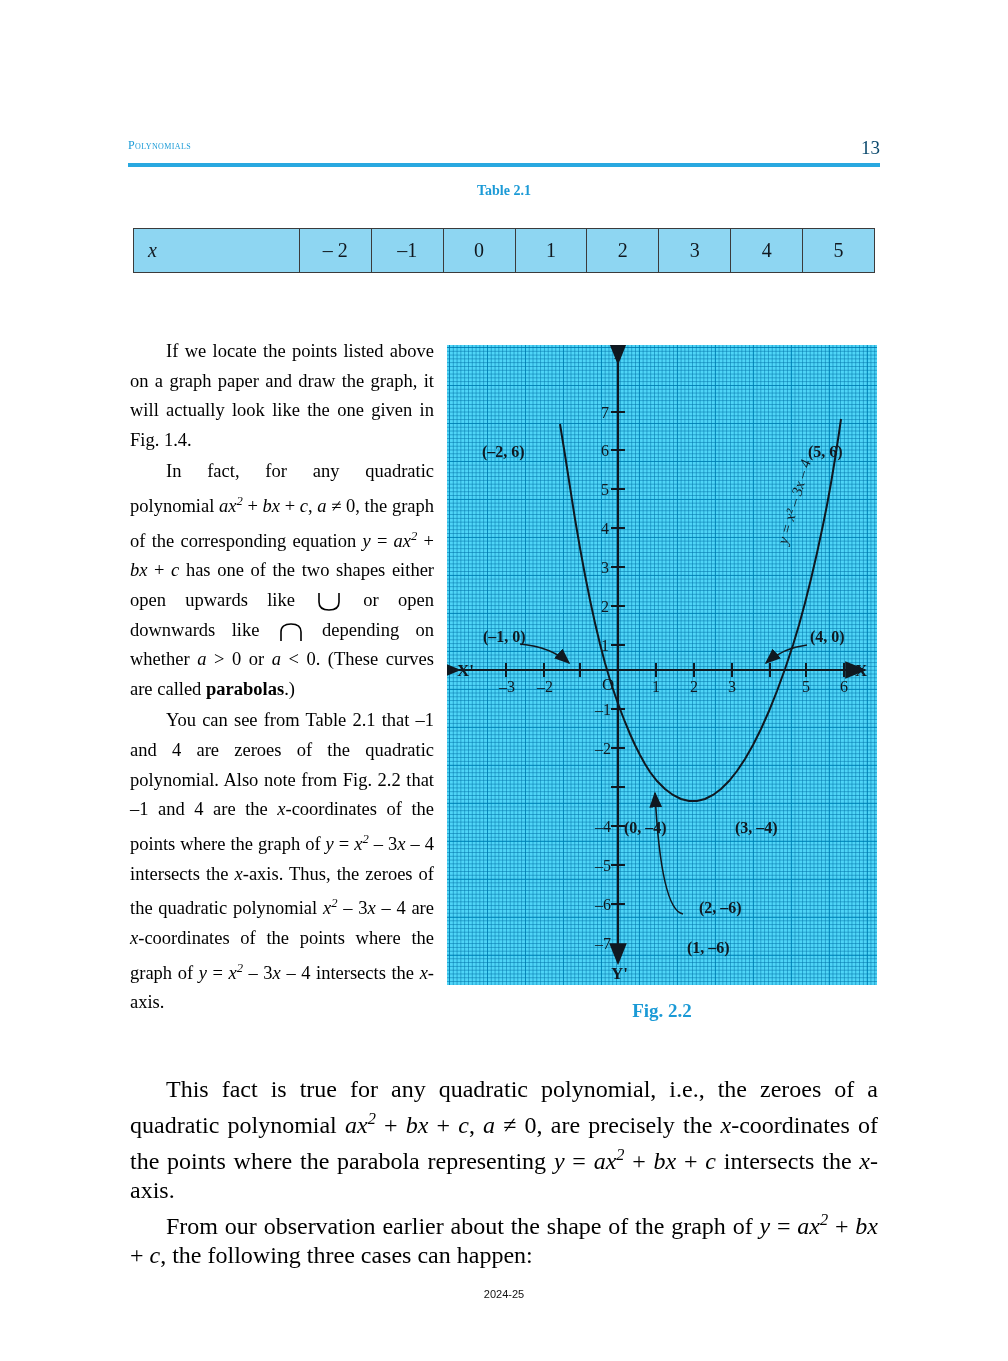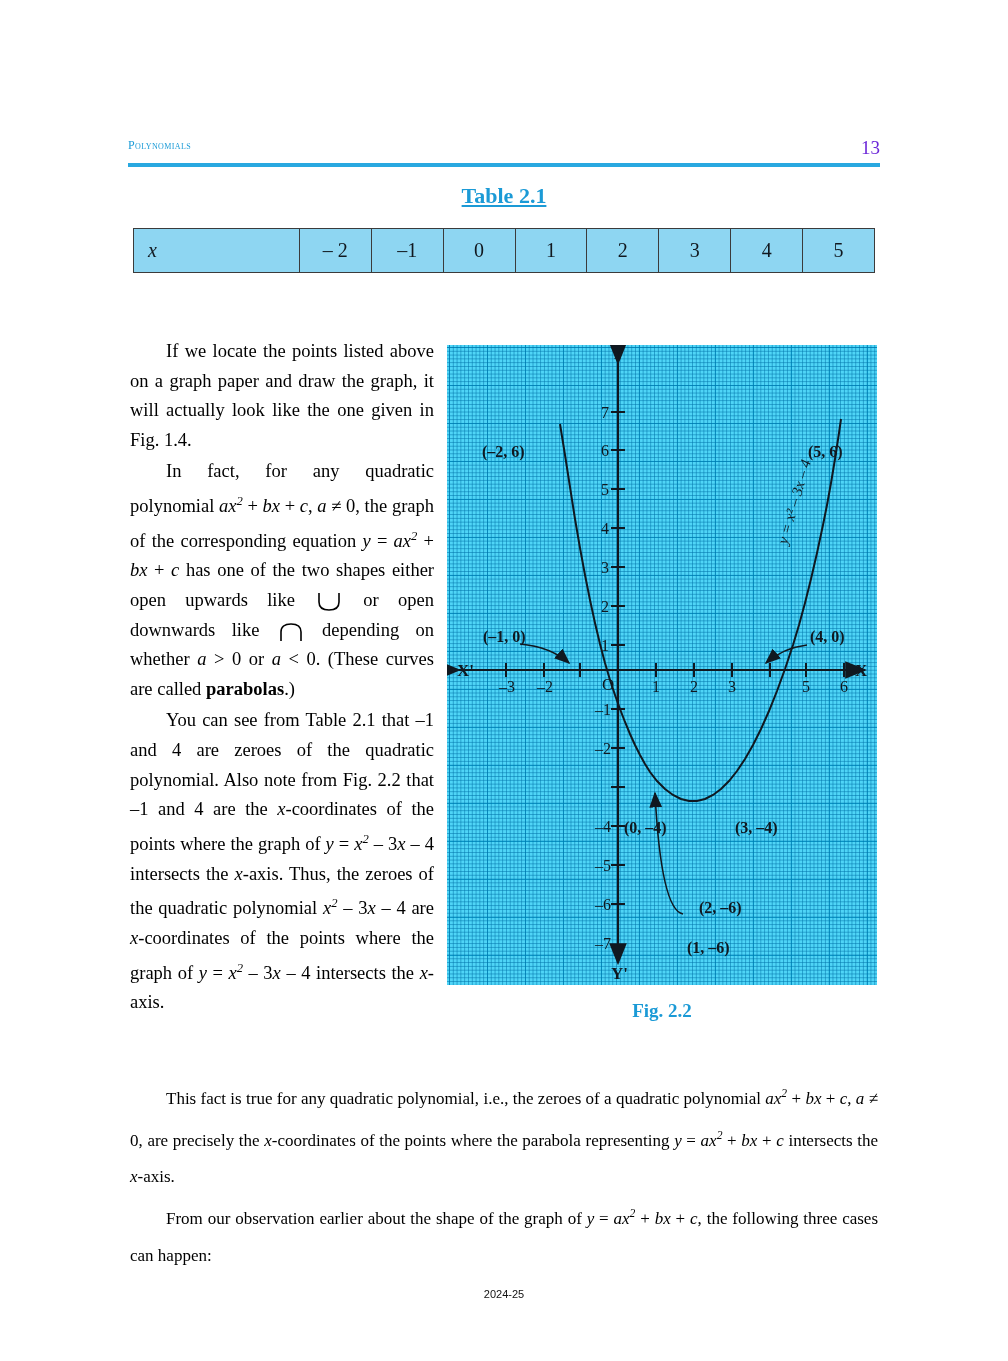--- a/index.html
+++ b/index.html
@@ -32,44 +32,43 @@
     font-size: 12px;
     letter-spacing: .4px;
     color: #1a9bd7;
     font-family: "Liberation Serif", serif;
   }
   #header-pagenum {
     position: absolute;
     right: 0;
     top: -1px;
     font-size: 19px;
-    color: #6d28d9;
+    color: #0c4a6e;
     font-family: "Liberation Serif", serif;
   }
   #header-rule {
     position: absolute;
     left: 128px;
     top: 163px;
     width: 752px;
     height: 4px;
     background: #29a8e0;
   }
 
   
   #table-caption {
     position: absolute;
     left: 0;
     top: 183px;
     width: 1008px;
     text-align: center;
-    font-size: 22px;
+    font-size: 14px;
     font-weight: bold;
     color: #1b9ad6;
     font-family: "Liberation Serif", serif;
-    text-decoration: underline;
   }
 
   
   #data-table-wrap {
     position: absolute;
     left: 133px;
     top: 228px;
     width: 742px;
   }
   table.data-table {
@@ -155,22 +154,22 @@
     color: #1b9ad6;
     font-family: "Liberation Serif", serif;
   }
 
   
   #bottom-text {
     position: absolute;
     left: 130px;
     top: 1075px;
     width: 748px;
-    font-size: 17px;
-    line-height: 37px;
+    font-size: 24px;
+    line-height: 29px;
     text-align: justify;
     font-family: "Liberation Serif", serif;
   }
   #bottom-text p { margin: 0; text-indent: 36px; }
   #bottom-text p + p { }
 
   
   #page-footer {
     position: absolute;
     left: 0;

